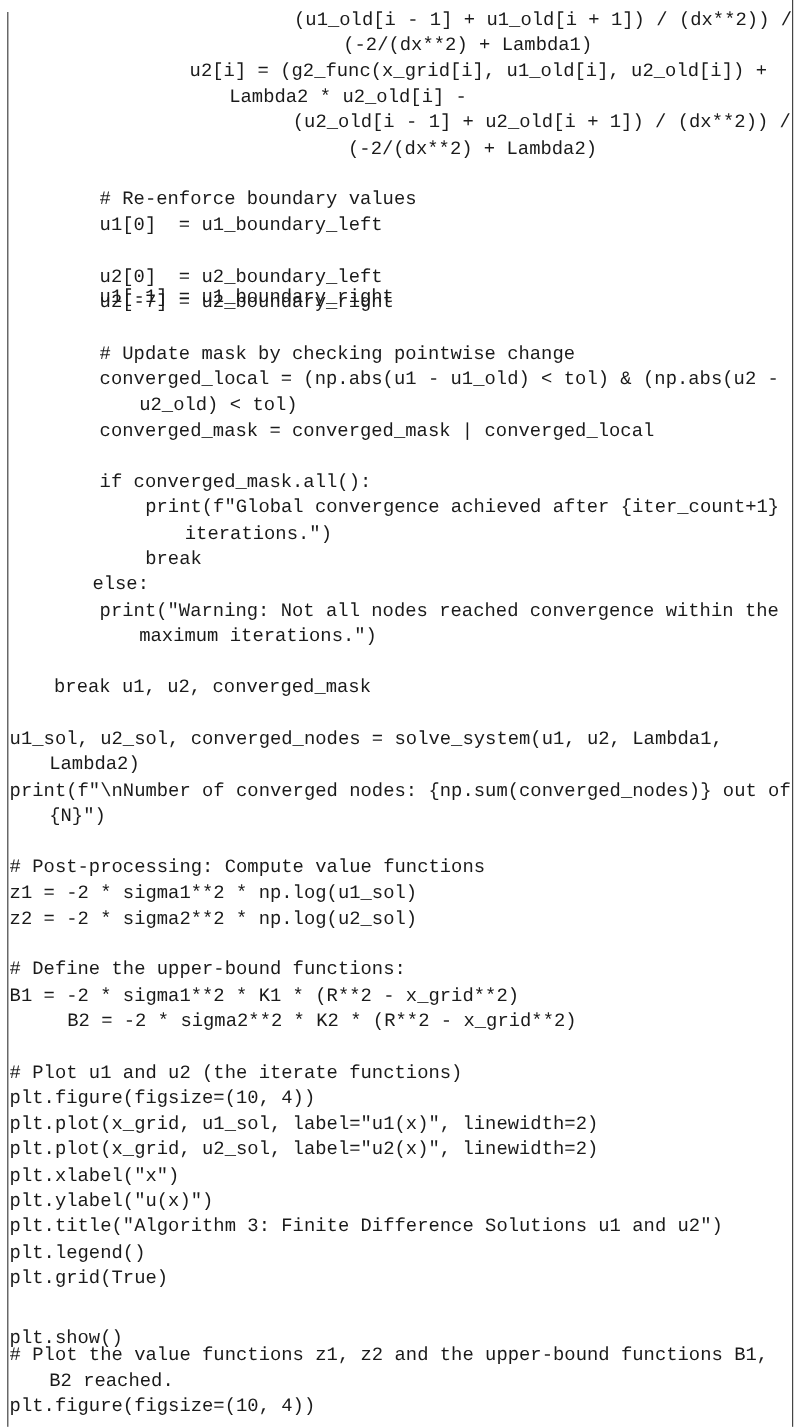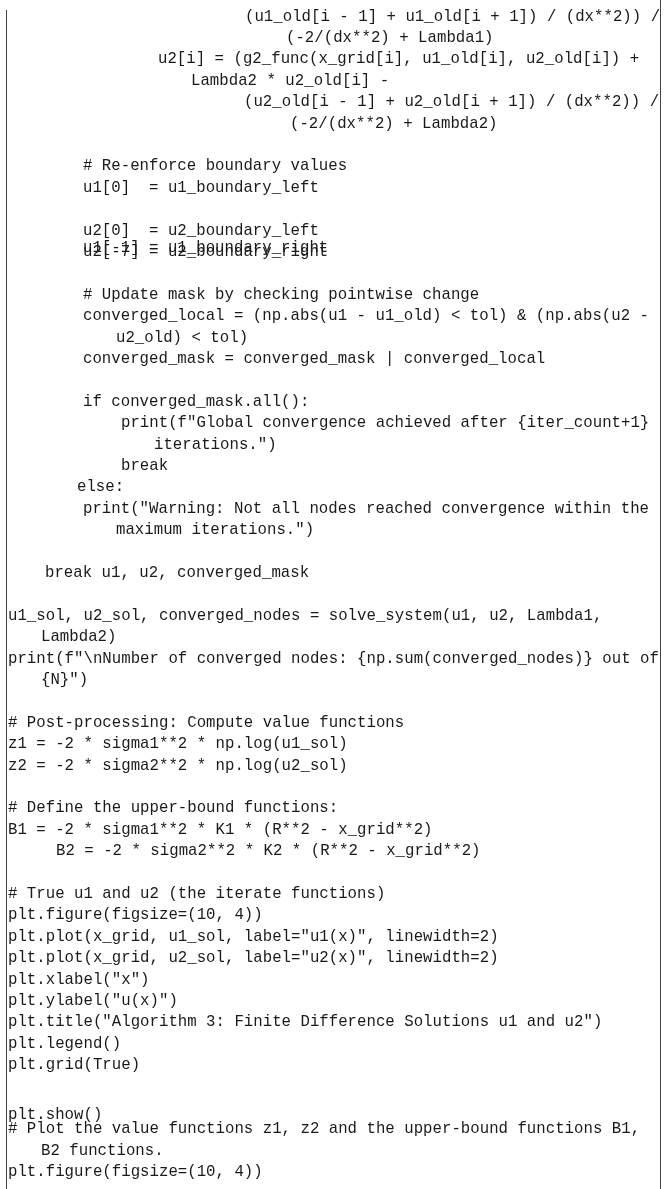--- a/index.html
+++ b/index.html
@@ -88,28 +88,28 @@
       <div class="code-line" style="top: 669.9px; left: 41px;">{N}")</div>
       <div class="code-line" style="top: 691.3px; left: 8px;"></div>
       <div class="code-line" style="top: 712.7px; left: 8px;"># Post-processing: Compute value functions</div>
       <div class="code-line" style="top: 734.1px; left: 8px;">z1 = -2 * sigma1**2 * np.log(u1_sol)</div>
       <div class="code-line" style="top: 755.5px; left: 8px;">z2 = -2 * sigma2**2 * np.log(u2_sol)</div>
       <div class="code-line" style="top: 776.9px; left: 8px;"></div>
       <div class="code-line" style="top: 798.3px; left: 8px;"># Define the upper-bound functions:</div>
       <div class="code-line" style="top: 819.7px; left: 8px;">B1 = -2 * sigma1**2 * K1 * (R**2 - x_grid**2)</div>
       <div class="code-line" style="top: 841.1px; left: 8px; margin-left: 48px;">B2 = -2 * sigma2**2 * K2 * (R**2 - x_grid**2)</div>
       <div class="code-line" style="top: 862.5px; left: 8px;"></div>
-      <div class="code-line" style="top: 883.9px; left: 8px;"># True u1 and u2 (the iterate functions)</div>
+      <div class="code-line" style="top: 883.9px; left: 8px;"># Plot u1 and u2 (the iterate functions)</div>
       <div class="code-line" style="top: 905.3px; left: 8px;">plt.figure(figsize=(10, 4))</div>
       <div class="code-line" style="top: 926.7px; left: 8px;">plt.plot(x_grid, u1_sol, label="u1(x)", linewidth=2)</div>
       <div class="code-line" style="top: 948.1px; left: 8px;">plt.plot(x_grid, u2_sol, label="u2(x)", linewidth=2)</div>
       <div class="code-line" style="top: 969.5px; left: 8px;">plt.xlabel("x")</div>
       <div class="code-line" style="top: 990.9px; left: 8px;">plt.ylabel("u(x)")</div>
       <div class="code-line" style="top: 1012.3px; left: 8px;">plt.title("Algorithm 3: Finite Difference Solutions u1 and u2")</div>
       <div class="code-line" style="top: 1033.7px; left: 8px;">plt.legend()</div>
       <div class="code-line" style="top: 1055.1px; left: 8px;">plt.grid(True)</div>
       <div class="code-line" style="top: 1076.5px; left: 8px; margin-top: 28px;">plt.show()</div>
       <div class="code-line" style="top: 1097.9px; left: 8px;"></div>
       <div class="code-line" style="top: 1119.3px; left: 8px;"># Plot the value functions z1, z2 and the upper-bound functions B1,</div>
-      <div class="code-line" style="top: 1140.7px; left: 41px;">B2 functions.</div>
+      <div class="code-line" style="top: 1140.7px; left: 41px;">B2 reached.</div>
       <div class="code-line" style="top: 1162.1px; left: 8px;">plt.figure(figsize=(10, 4))</div>
     </div>
 </div>
 
 </body></html>

